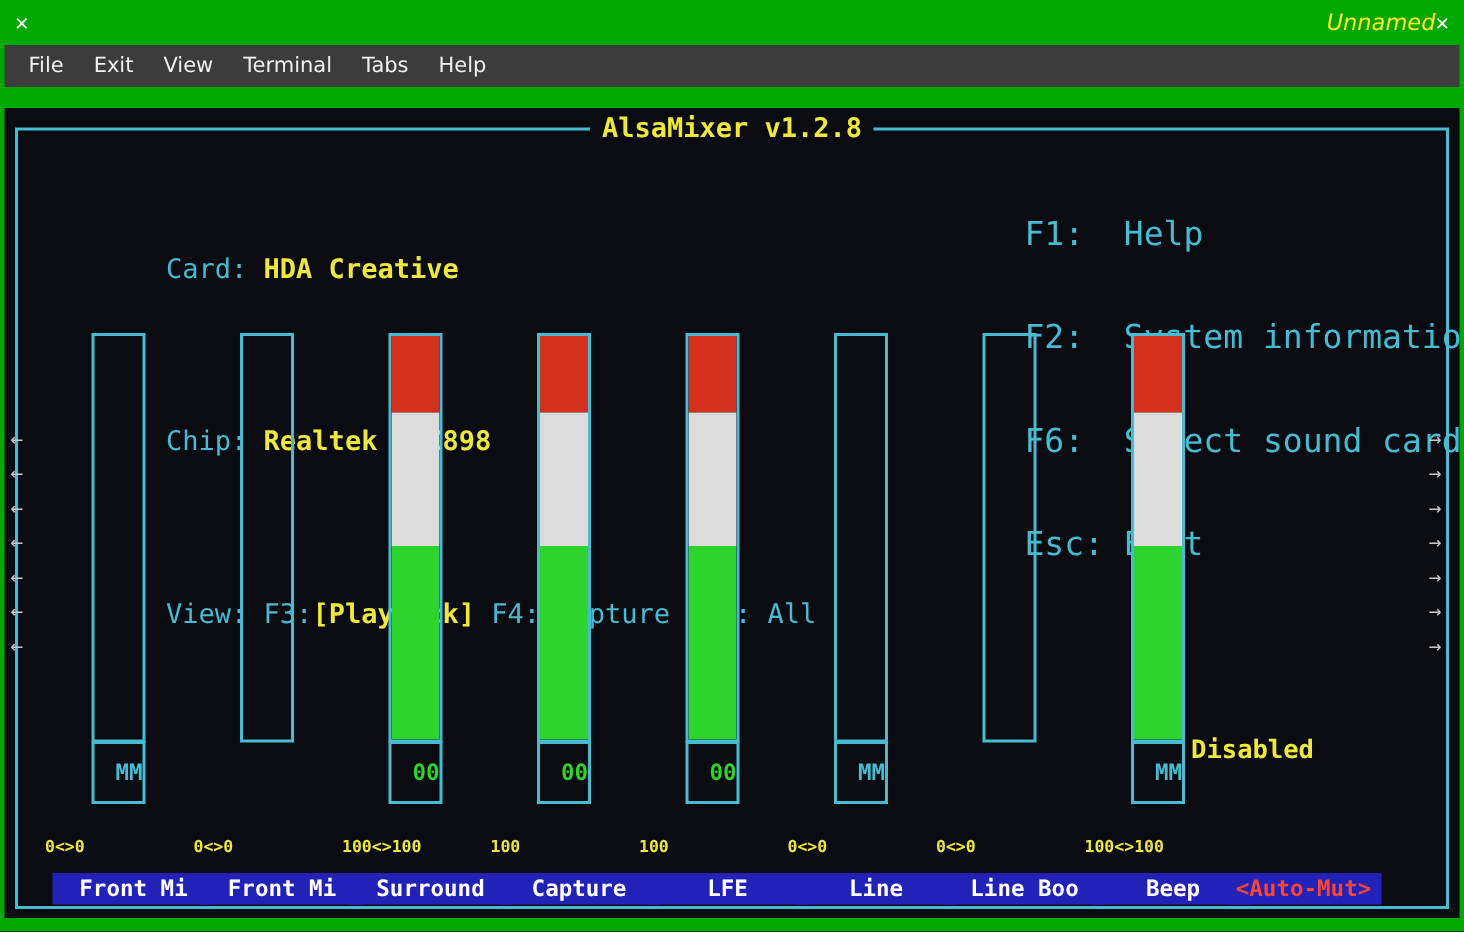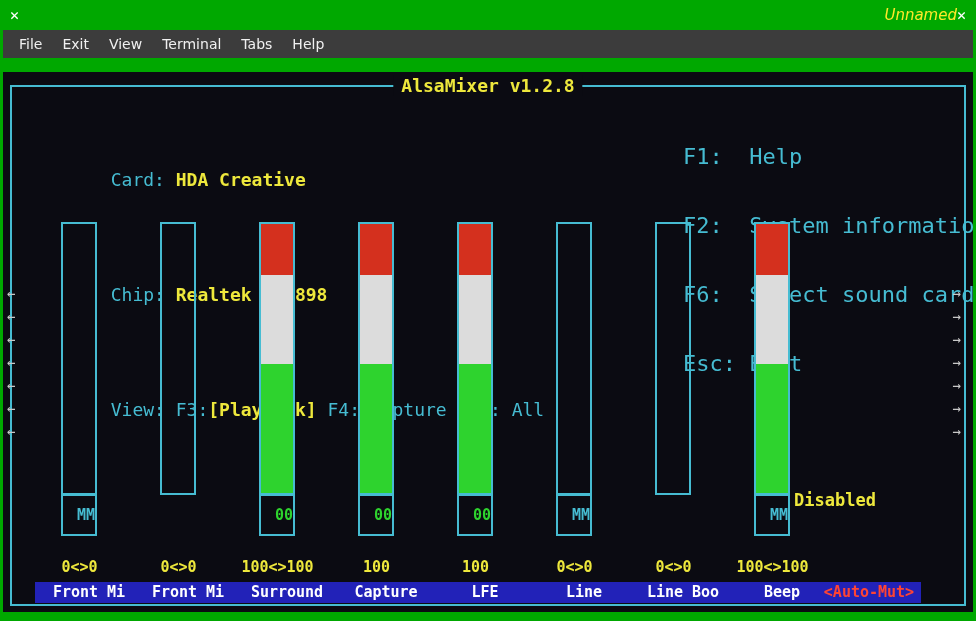--- a/index.html
+++ b/index.html
@@ -52,22 +52,22 @@
   }
   .bar-seg { width:100%; }
   .switch {
     position:absolute; top:272px; left:31px; width:36px; height:42px;
     border:2px solid var(--cyan,#46bcd2);
     text-align:right; line-height:38px; font-weight:bold; font-size:15px;
   }
   .switch.muted { color:var(--cyan,#46bcd2); }
   .switch.on { color:var(--bgreen,#2ed32e); }
   .value {
-    position:absolute; top:336px; left:0; width:99px; text-align:center;
-    color:var(--yellow,#eee83c); font-weight:bold; font-size:15px;
+    position:absolute; top:336px; left:0; width:99px; text-align:left;
+    color:var(--yellow,#eee83c); font-weight:bold; font-size:11px;
   }
   .clabel {
     position:absolute; top:360px; left:5px; width:108px; height:21px;
     background:var(--blue,#2222b8); color:#fff; text-align:center;
     font-weight:bold; font-size:15px; line-height:21px; white-space:pre;
   }
   .status {
     position:absolute; top:418px; left:780px; width:104px; text-align:center;
     color:var(--yellow,#eee83c); font-weight:bold; font-size:17px;
   }

